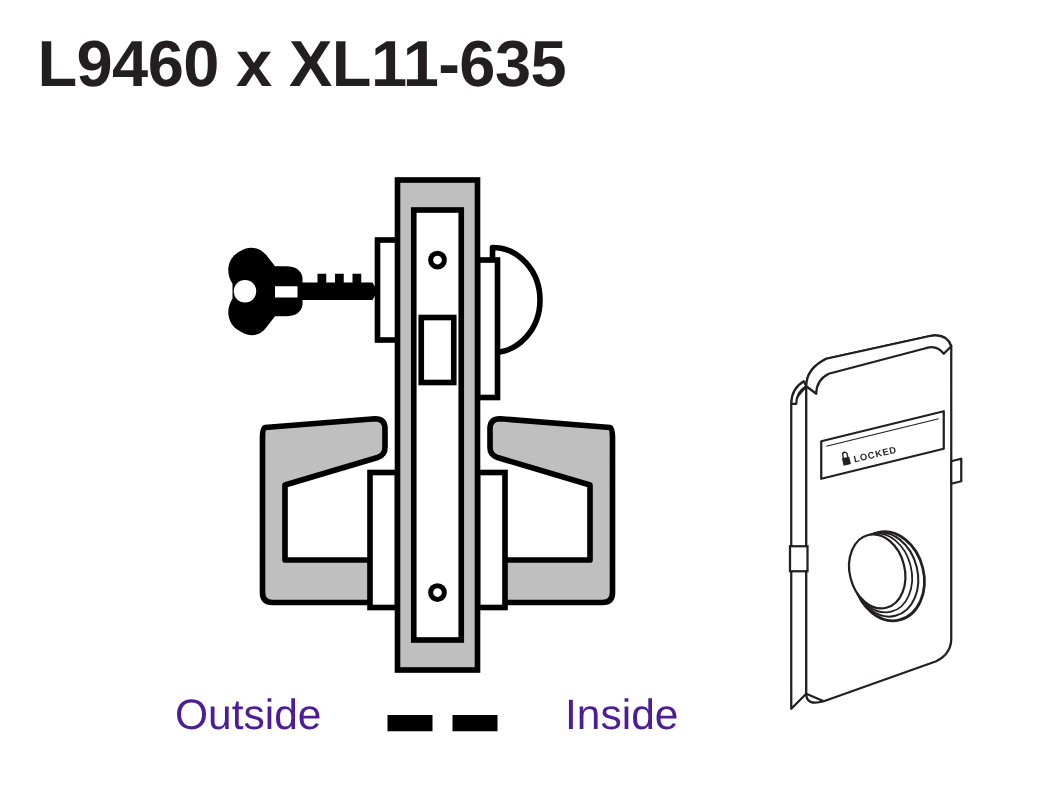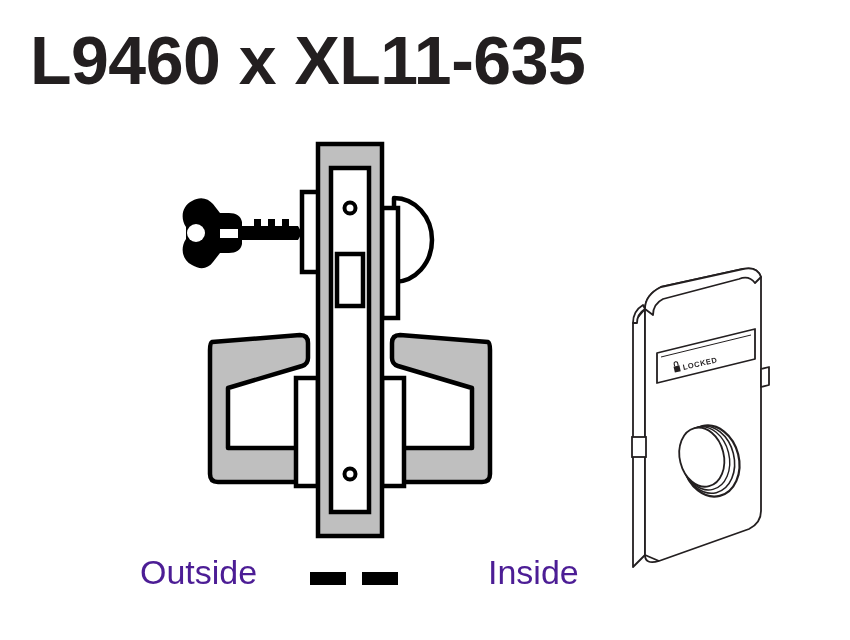--- a/index.html
+++ b/index.html
@@ -12,21 +12,21 @@
     height: 640px;
     position: relative;
     font-family: "Liberation Sans", sans-serif;
     overflow: hidden;
   }
 
   #page-title {
     position: absolute;
     left: 30px;
     top: 26px;
-    font-size: 68px;
+    font-size: 52px;
     font-weight: bold;
     letter-spacing: -0.5px;
     color: #231f20;
     white-space: nowrap;
     line-height: 1;
   }
 
   #lock-figure {
     position: absolute;
     left: 150px;
@@ -53,21 +53,21 @@
 
   .legend-label {
     position: absolute;
     top: 0;
     font-size: 34px;
     color: #4c1d95;
     line-height: 48px;
     white-space: nowrap;
   }
   #legend-outside { left: 10px; }
-  #legend-inside  { left: 322px; margin-left: 36px; }
+  #legend-inside  { left: 322px; }
 
   .legend-dash {
     position: absolute;
     top: 24px;
     width: 36px;
     height: 13px;
     background: #000000;
   }
   #legend-dash-1 { left: 180px; }
   #legend-dash-2 { left: 232px; }

